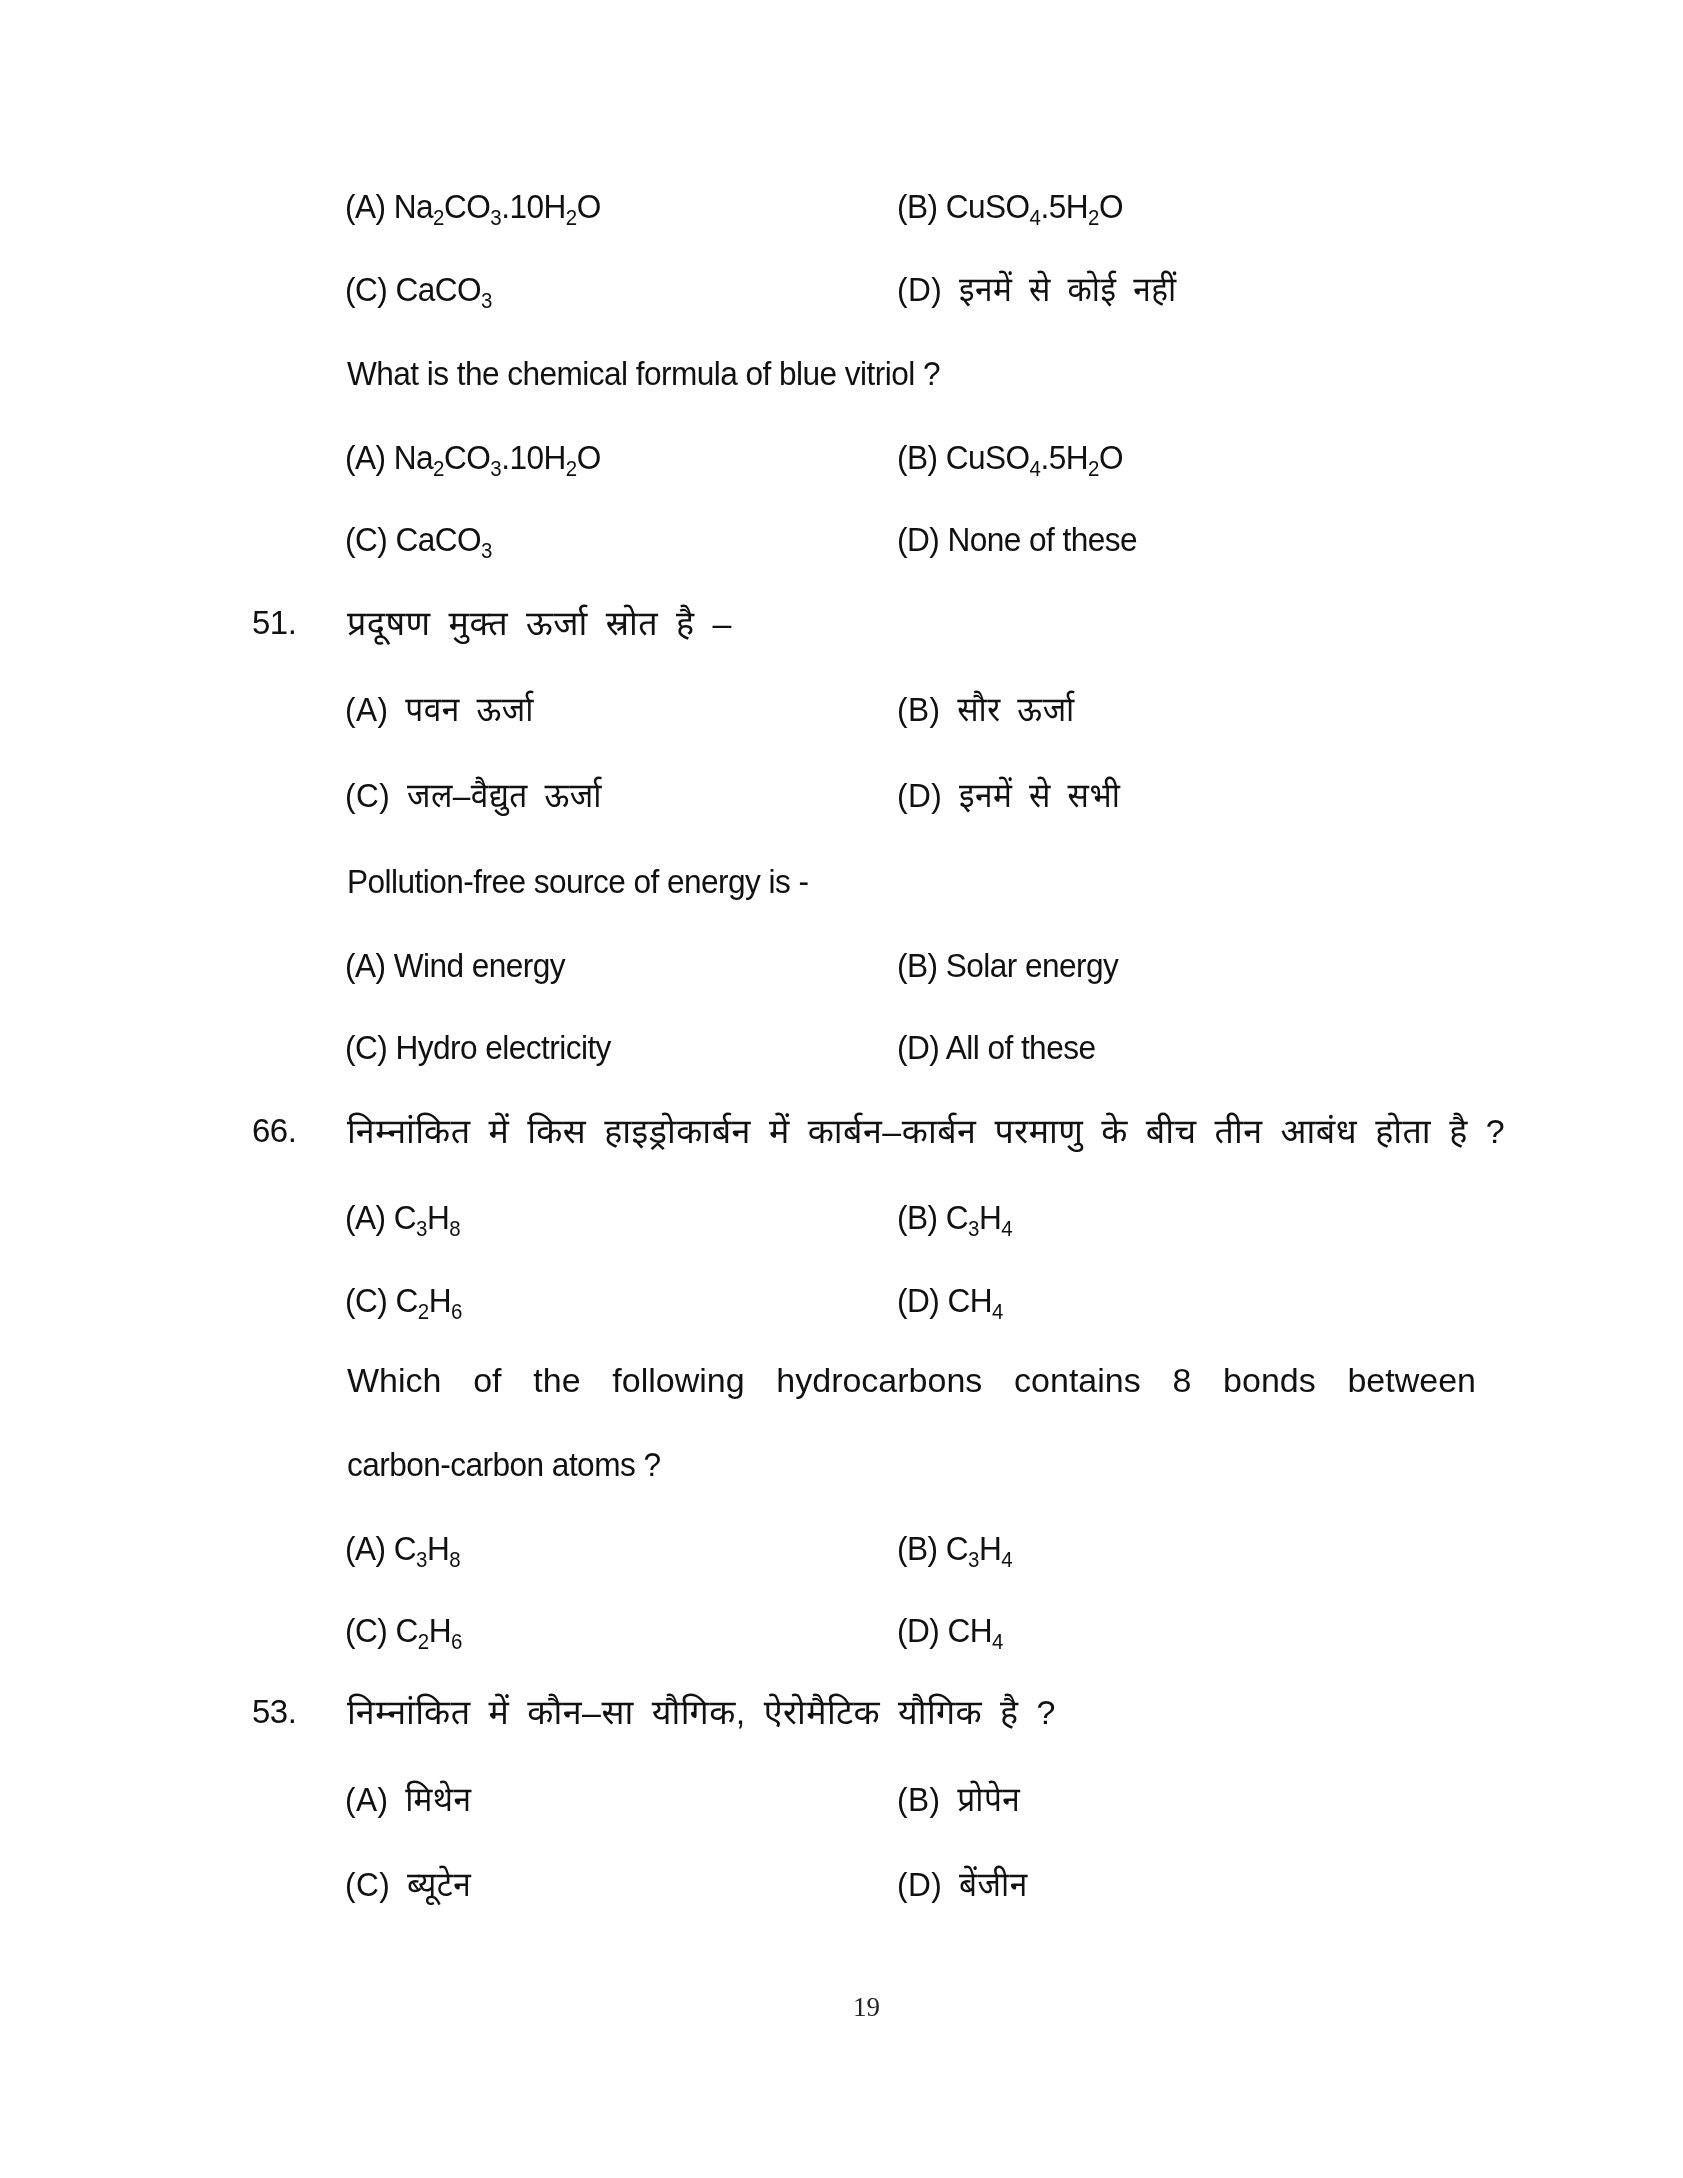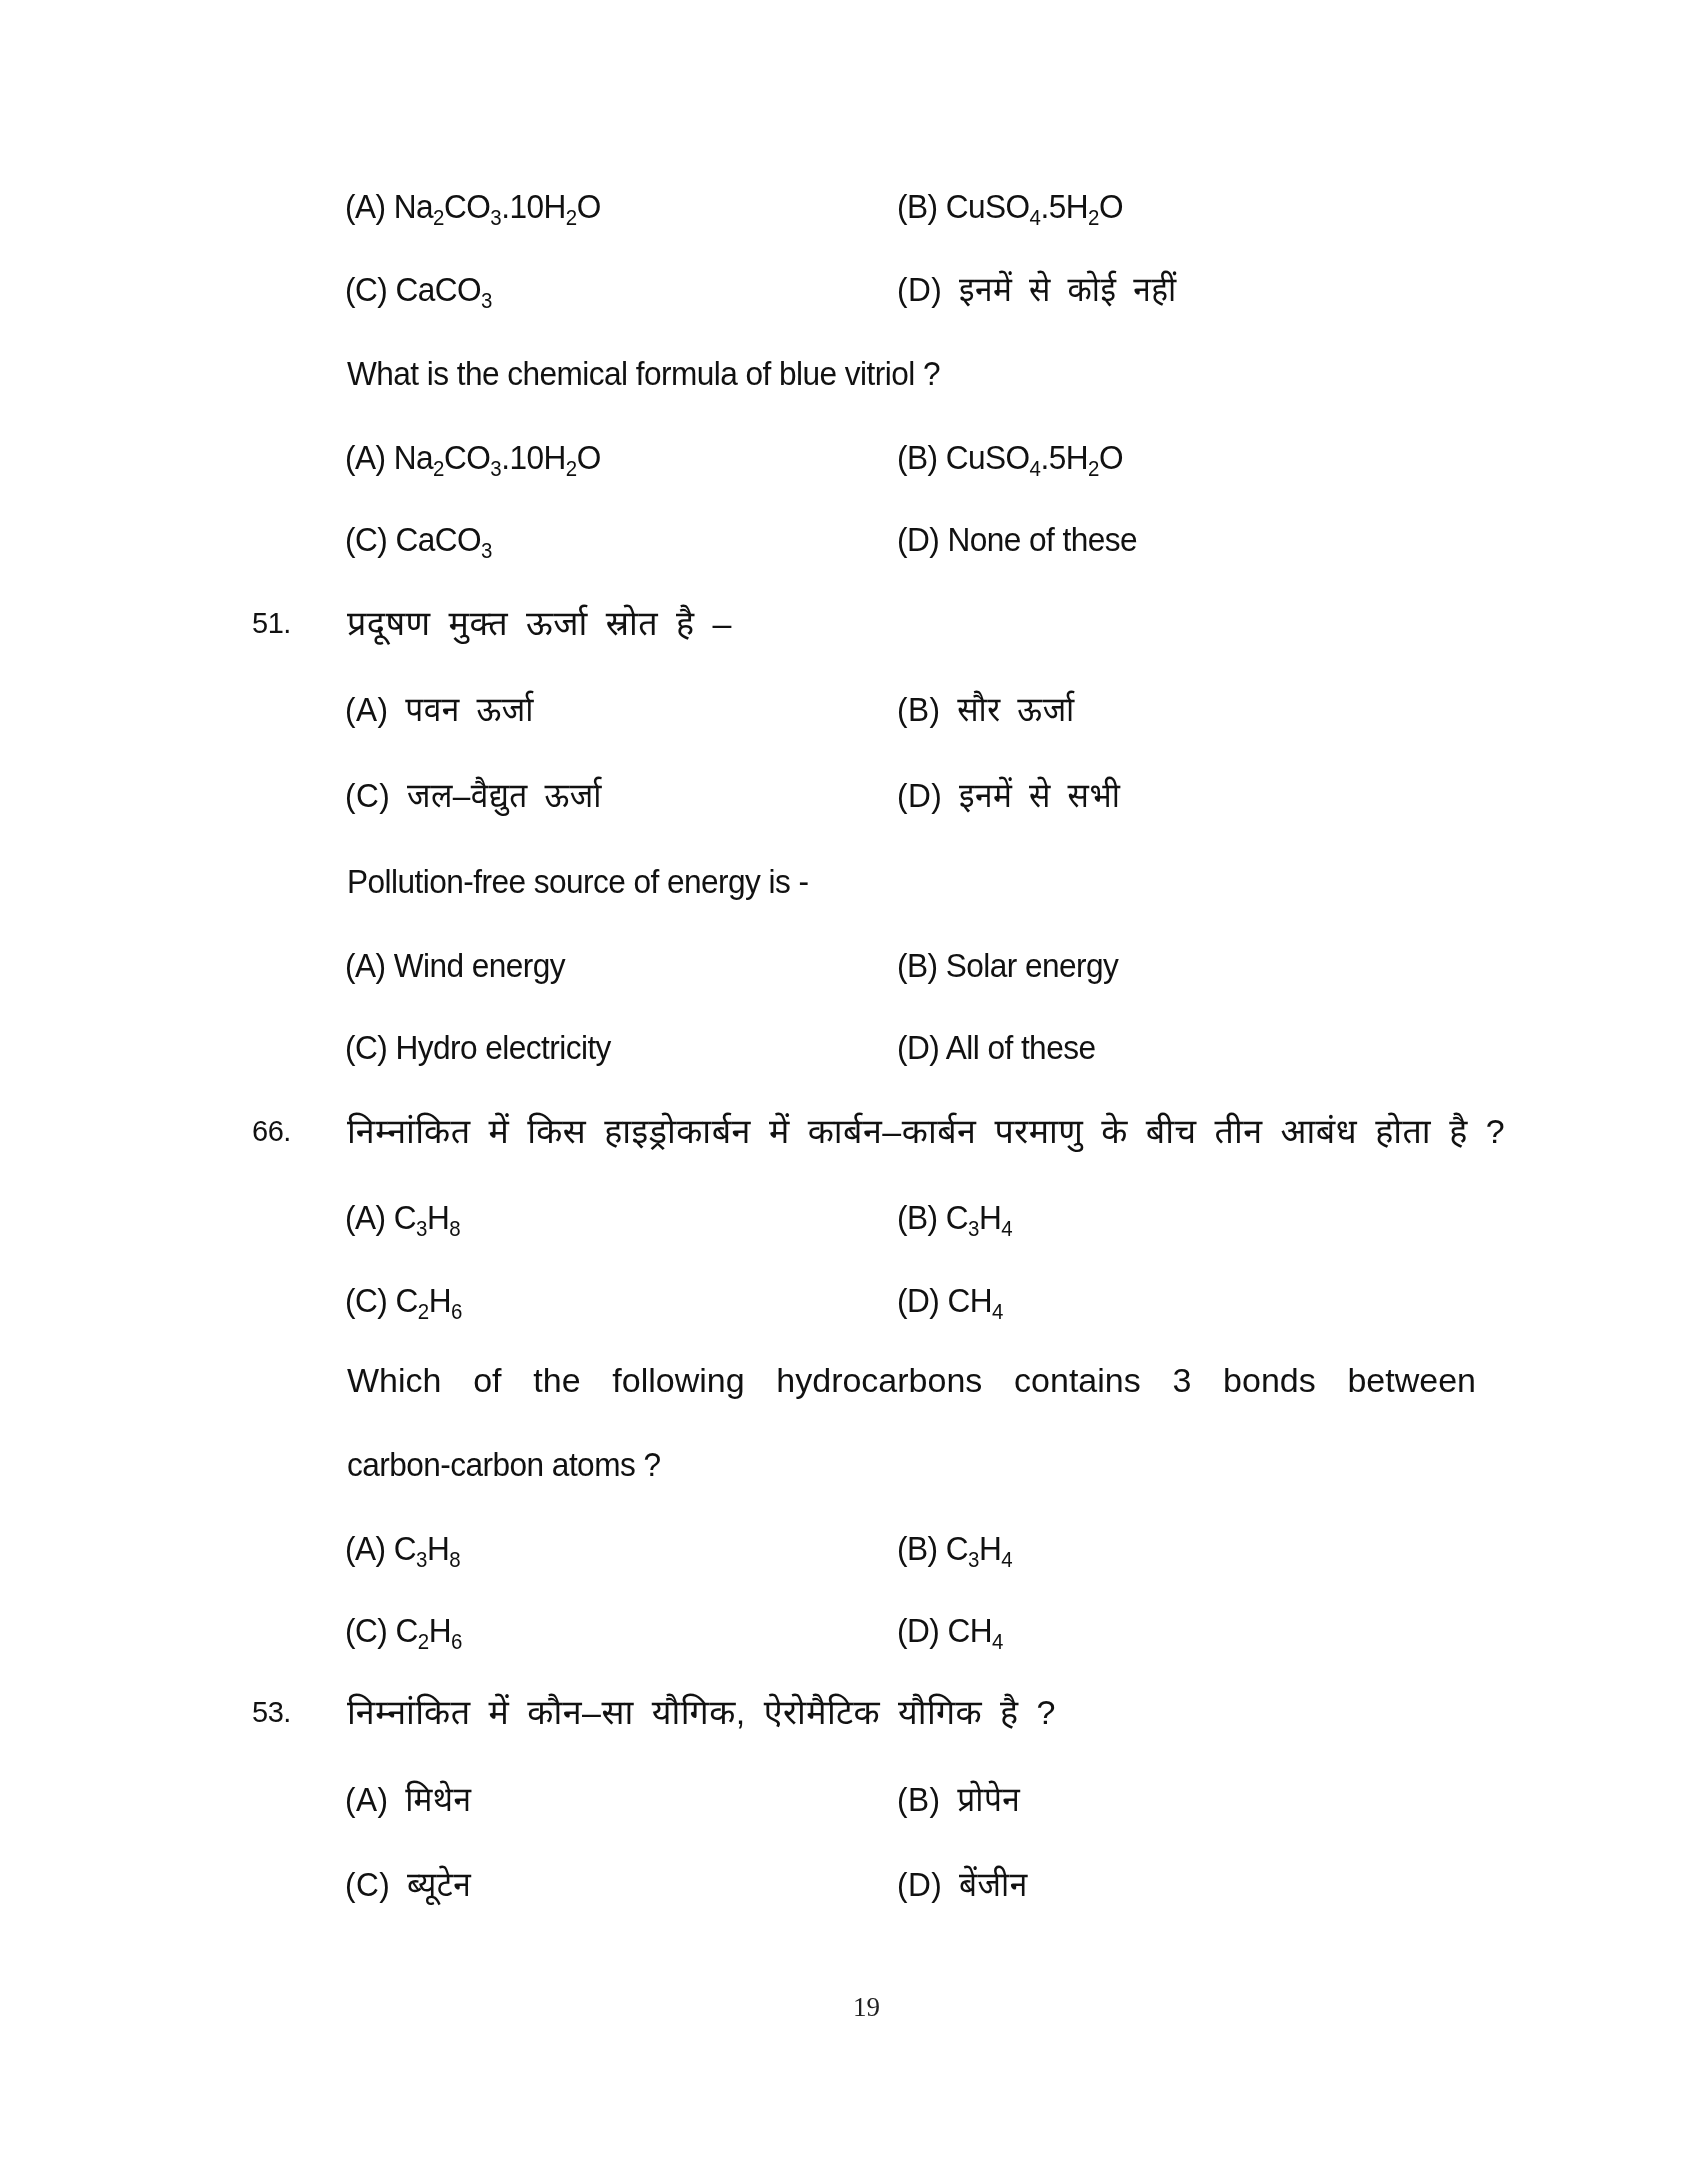--- a/index.html
+++ b/index.html
@@ -4,21 +4,21 @@
 <style>
   html, body { margin: 0; padding: 0; background: #ffffff; }
   body {
     width: 1683px; height: 2178px; position: relative; overflow: hidden;
     font-family: "Liberation Sans", sans-serif; color: #111111;
   }
   .line {
     position: absolute; left: 0; height: 50px; line-height: 50px;
     font-size: 34px; white-space: nowrap;
   }
-  .qnum { position: absolute; left: 252px; font-size: 29px; letter-spacing: -0.5px; }
+  .qnum { position: absolute; left: 252px; font-size: 33px; letter-spacing: -0.5px; }
   .col-a { position: absolute; left: 345px; }
   .col-b { position: absolute; left: 897px; }
   .full  { position: absolute; left: 347px; }
   .just  {
     position: absolute; left: 347px; width: 1129px; text-align: justify;
     text-align-last: justify; word-spacing: 2px;
   }
   .cond { letter-spacing: -0.6px; display: inline-block; transform: scaleX(0.93); transform-origin: left center; }
   .hin  { letter-spacing: 0.5px; word-spacing: 8px; }
   sub { font-size: 22px; vertical-align: -7px; line-height: 0; letter-spacing: -0.5px; }
@@ -80,21 +80,21 @@
 </div>
 <div class="line" style="top:1192px">
   <span class="col-a cond"><span>(A) </span><span>C</span><sub>3</sub><span>H</span><sub>8</sub></span>
   <span class="col-b cond"><span>(B) </span><span>C</span><sub>3</sub><span>H</span><sub>4</sub></span>
 </div>
 <div class="line" style="top:1275px">
   <span class="col-a cond"><span>(C) </span><span>C</span><sub>2</sub><span>H</span><sub>6</sub></span>
   <span class="col-b cond"><span>(D) </span><span>CH</span><sub>4</sub></span>
 </div>
 <div class="line" style="top:1355px">
-  <span class="just">Which of the following hydrocarbons contains 3 bonds between</span>
+  <span class="just">Which of the following hydrocarbons contains 8 bonds between</span>
 </div>
 <div class="line" style="top:1439px">
   <span class="full cond">carbon-carbon atoms ?</span>
 </div>
 <div class="line" style="top:1523px">
   <span class="col-a cond"><span>(A) </span><span>C</span><sub>3</sub><span>H</span><sub>8</sub></span>
   <span class="col-b cond"><span>(B) </span><span>C</span><sub>3</sub><span>H</span><sub>4</sub></span>
 </div>
 <div class="line" style="top:1605px">
   <span class="col-a cond"><span>(C) </span><span>C</span><sub>2</sub><span>H</span><sub>6</sub></span>

